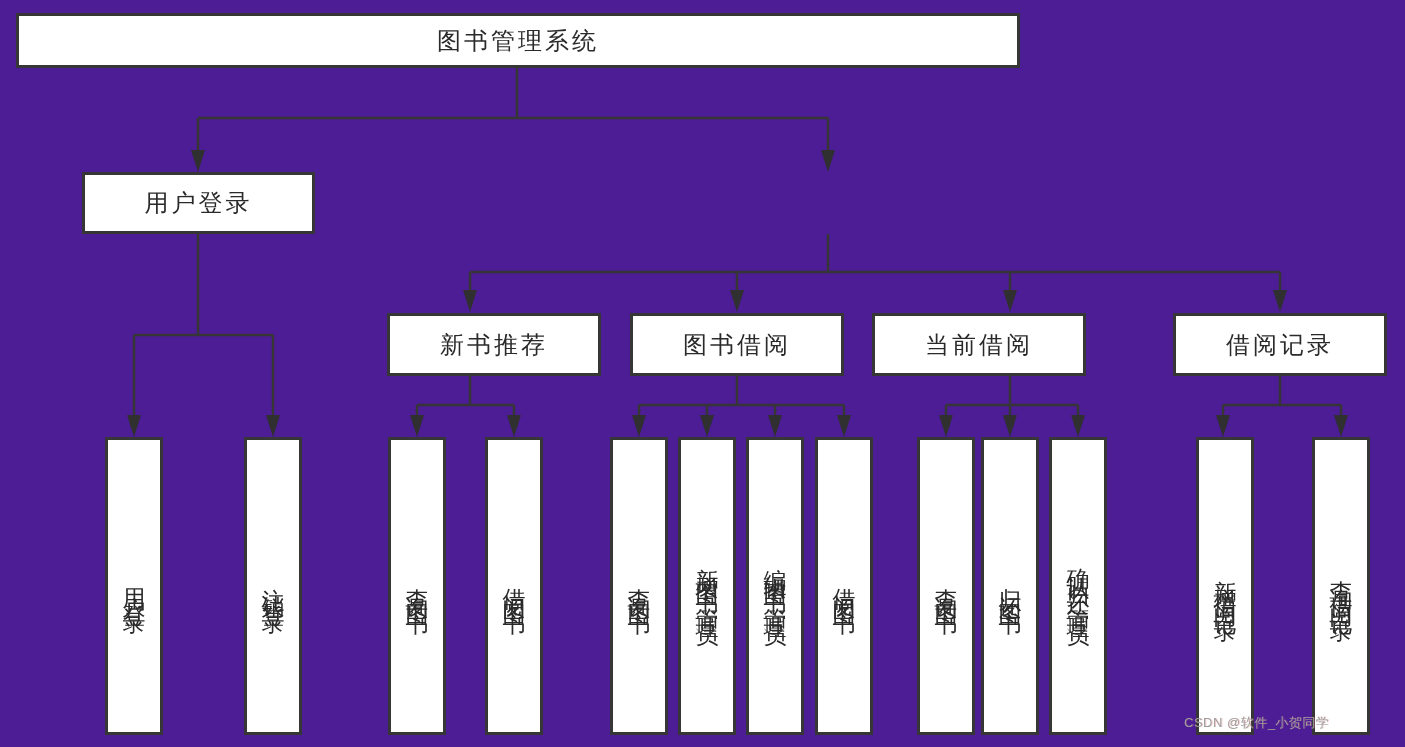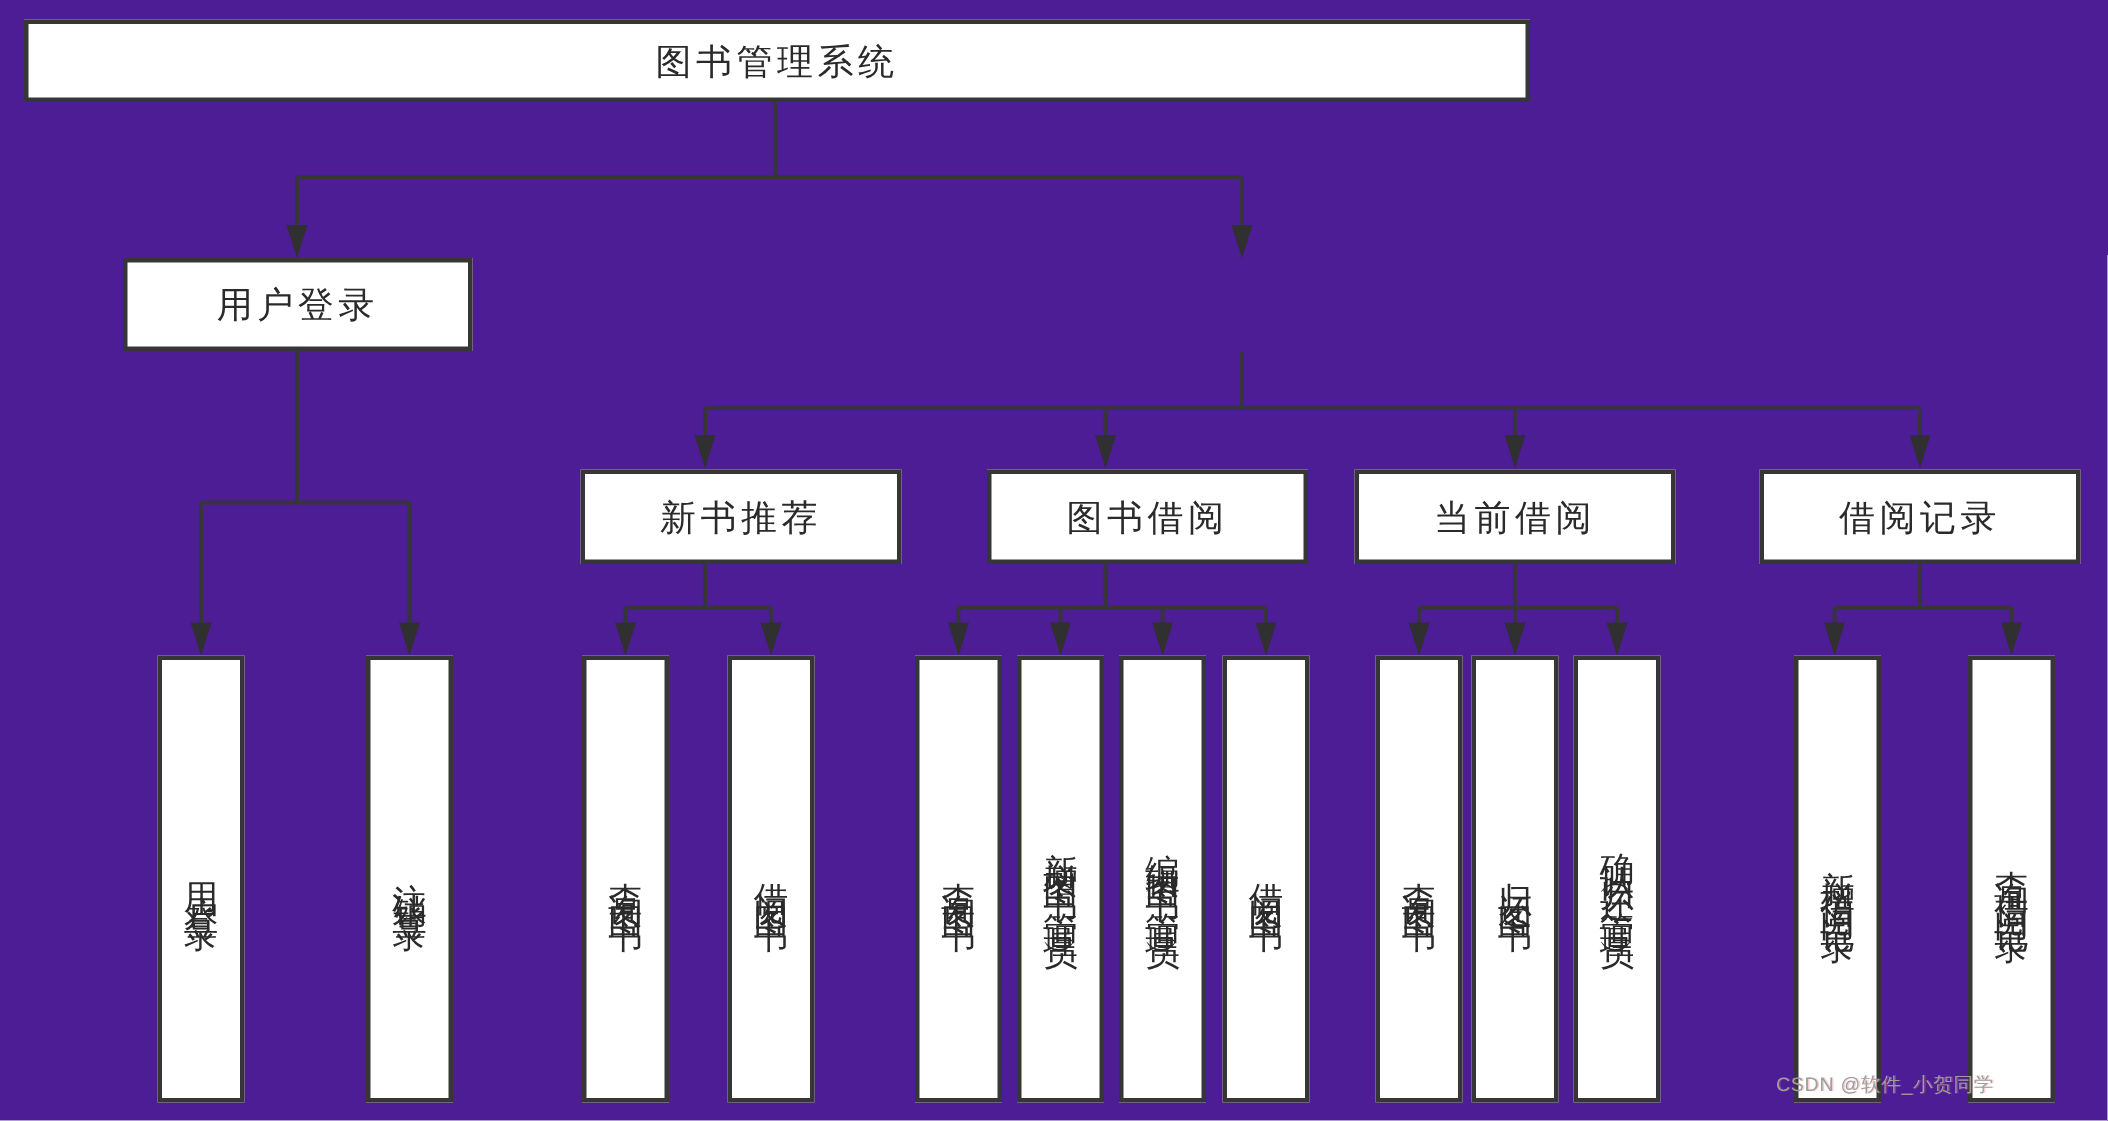--- a/index.html
+++ b/index.html
@@ -87,24 +87,24 @@
     <span class="hl">图书管理系统</span>
   </div>
 
   <div class="box l2" style="left:82px; width:233px;">
     <span class="hl">用户登录</span>
   </div>
 
   <div class="box l3" style="left:363px;margin-left:24px;">
     <span class="hl">新书推荐</span>
   </div>
-  <div class="box l3" style="left:630px;margin-left:28px;">
+  <div class="box l3" style="left:630px;">
     <span class="hl">图书借阅</span>
   </div>
-  <div class="box l3" style="left:903px;">
+  <div class="box l3" style="left:872px;">
     <span class="hl">当前借阅</span>
   </div>
   <div class="box l3" style="left:1173px;">
     <span class="hl">借阅记录</span>
   </div>
 
   <div class="box leaf" style="left:105px;">
     <span class="vtext">用户登录</span>
   </div>
   <div class="box leaf" style="left:244px;">

